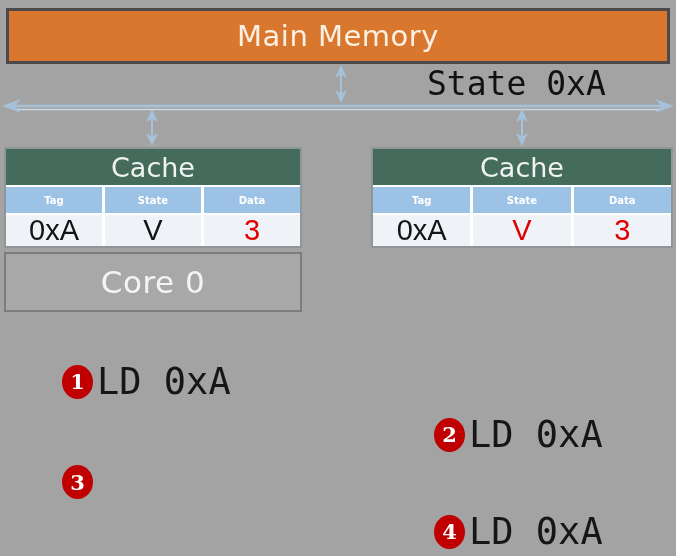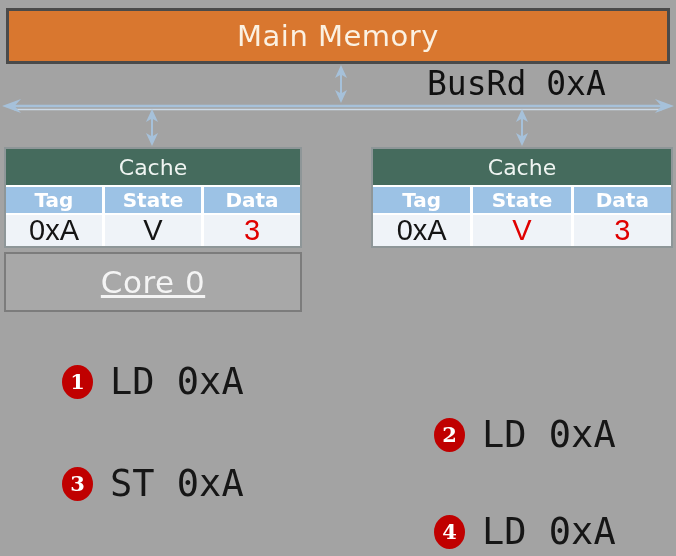--- a/index.html
+++ b/index.html
@@ -28,79 +28,79 @@
 
   
   .cache{
     position:absolute;top:147px;background:#ffffff;border:2px solid #8E9698;
     display:grid;grid-template-rows:36px 26px 31px;row-gap:2px;
   }
   .cache.left{left:4px;width:294px;}
   .cache.right{left:371px;width:298px;}
   .cache-title{
     background:var(--cache-header-fill);color:var(--cache-header-text);
-    display:flex;align-items:center;justify-content:center;font-size:22px;
+    display:flex;align-items:center;justify-content:center;font-size:27px;
   }
   .hrow,.drow{display:grid;grid-template-columns:1fr 1fr 1fr;column-gap:3px;}
   .hcell{
     background:var(--table-header-fill);color:var(--table-header-text);
-    font-weight:bold;font-size:20px;
+    font-weight:bold;font-size:10px;
     display:flex;align-items:center;justify-content:center;
   }
   .dcell{
     background:var(--table-row-fill);
     font-family:Liberation Sans, sans-serif;font-size:29px;
     color:var(--value-black);
     display:flex;align-items:center;justify-content:center;line-height:1;
   }
   .dcell.red{color:var(--value-red);}
 
   
   .core{
     position:absolute;top:252px;height:56px;
     background:var(--core-fill);border:2px solid var(--core-border);
     display:flex;align-items:center;justify-content:center;
   }
   .core.left{left:4px;width:294px;}
   .core.right{left:371px;width:298px;}
-  .core-label{font-size:31px;color:var(--core-text);letter-spacing:.5px;text-decoration:underline;}
+  .core-label{font-size:31px;color:var(--core-text);letter-spacing:.5px;}
 
   
   .op{position:absolute;display:flex;align-items:center;}
   .op1{left:62px;top:363px;}
   .op2{left:434px;top:416px;}
   .op3{left:62px;top:465px;}
   .op4{left:434px;top:513px;}
   .badge{
     width:31px;height:34px;border-radius:50%;
     background:var(--badge-fill);color:var(--badge-text);
     font-family:"DejaVu Serif",serif;font-weight:bold;font-size:21px;
     display:flex;align-items:center;justify-content:center;flex:0 0 auto;
   }
   .op-text{
-    margin-left:17px;font-family:"DejaVu Sans Mono",monospace;
+    margin-left:4px;font-family:"DejaVu Sans Mono",monospace;
     font-size:37px;color:#161616;line-height:1;white-space:nowrap;
   }
 </style>
 </head>
 <body>
 
 <div class="stage">
 
   <div class="memory">
     <span class="memory-label">Main Memory</span>
   </div>
 
   <svg class="svgabs" style="left:333px;top:64px" width="16" height="40">
     <line x1="8" y1="9" x2="8" y2="31" stroke="#A6C1DA" stroke-width="2"></line>
     <polygon points="8,1 2,14 8,10.5 14,14" fill="#A6C1DA"></polygon>
     <polygon points="8,39 2,26 8,29.5 14,26" fill="#A6C1DA"></polygon>
   </svg>
 
-  <div class="busrd mono">BusRd 0xA</div>
+  <div class="busrd mono">State 0xA</div>
 
   <svg class="svgabs" style="left:0;top:96px" width="676" height="22">
     <line x1="14" y1="10" x2="662" y2="10" stroke="#A6C1DA" stroke-width="2.5"></line>
     <line x1="14" y1="13.5" x2="662" y2="13.5" stroke="#CCDAE8" stroke-width="1.5"></line>
     <polygon points="2,10 21,3 14.5,10 21,17" fill="#A6C1DA"></polygon>
     <polygon points="674,10 655,3 661.5,10 655,17" fill="#A6C1DA"></polygon>
   </svg>
 
   <svg class="svgabs" style="left:144px;top:108px" width="16" height="39">
     <line x1="8" y1="9" x2="8" y2="30" stroke="#A6C1DA" stroke-width="2"></line>
@@ -148,20 +148,19 @@
   <div class="op op1">
     <span class="badge">1</span>
     <span class="op-text">LD 0xA</span>
   </div>
   <div class="op op2">
     <span class="badge">2</span>
     <span class="op-text">LD 0xA</span>
   </div>
   <div class="op op3">
     <span class="badge">3</span>
-    <span class="op-text">ST 0xA</span>
   </div>
   <div class="op op4">
     <span class="badge">4</span>
     <span class="op-text">LD 0xA</span>
   </div>
 
 </div>
 
 </body></html>

